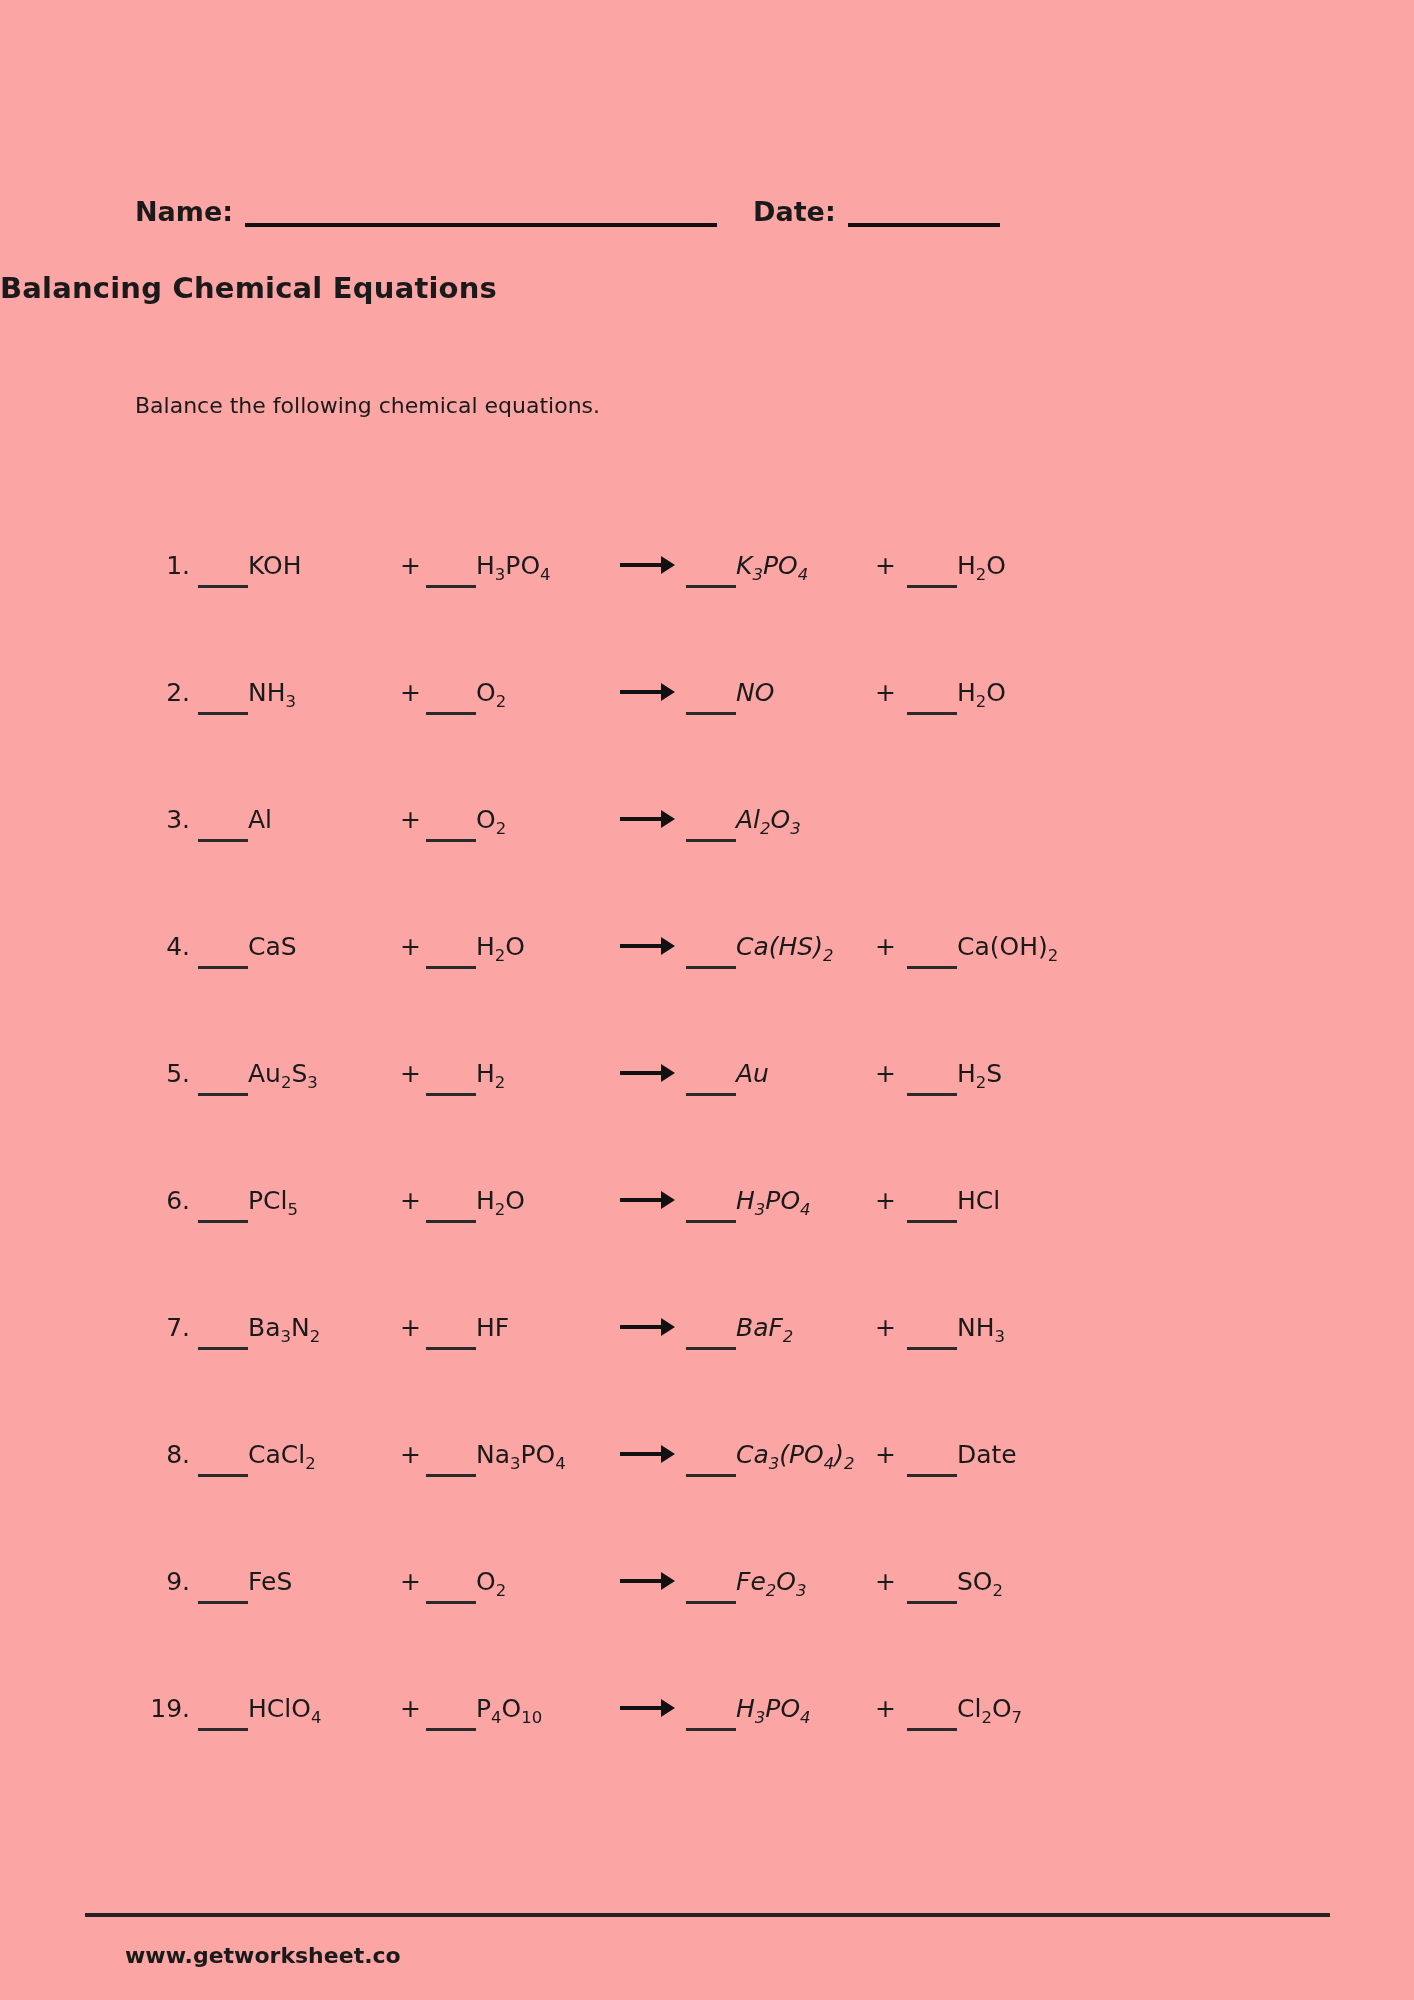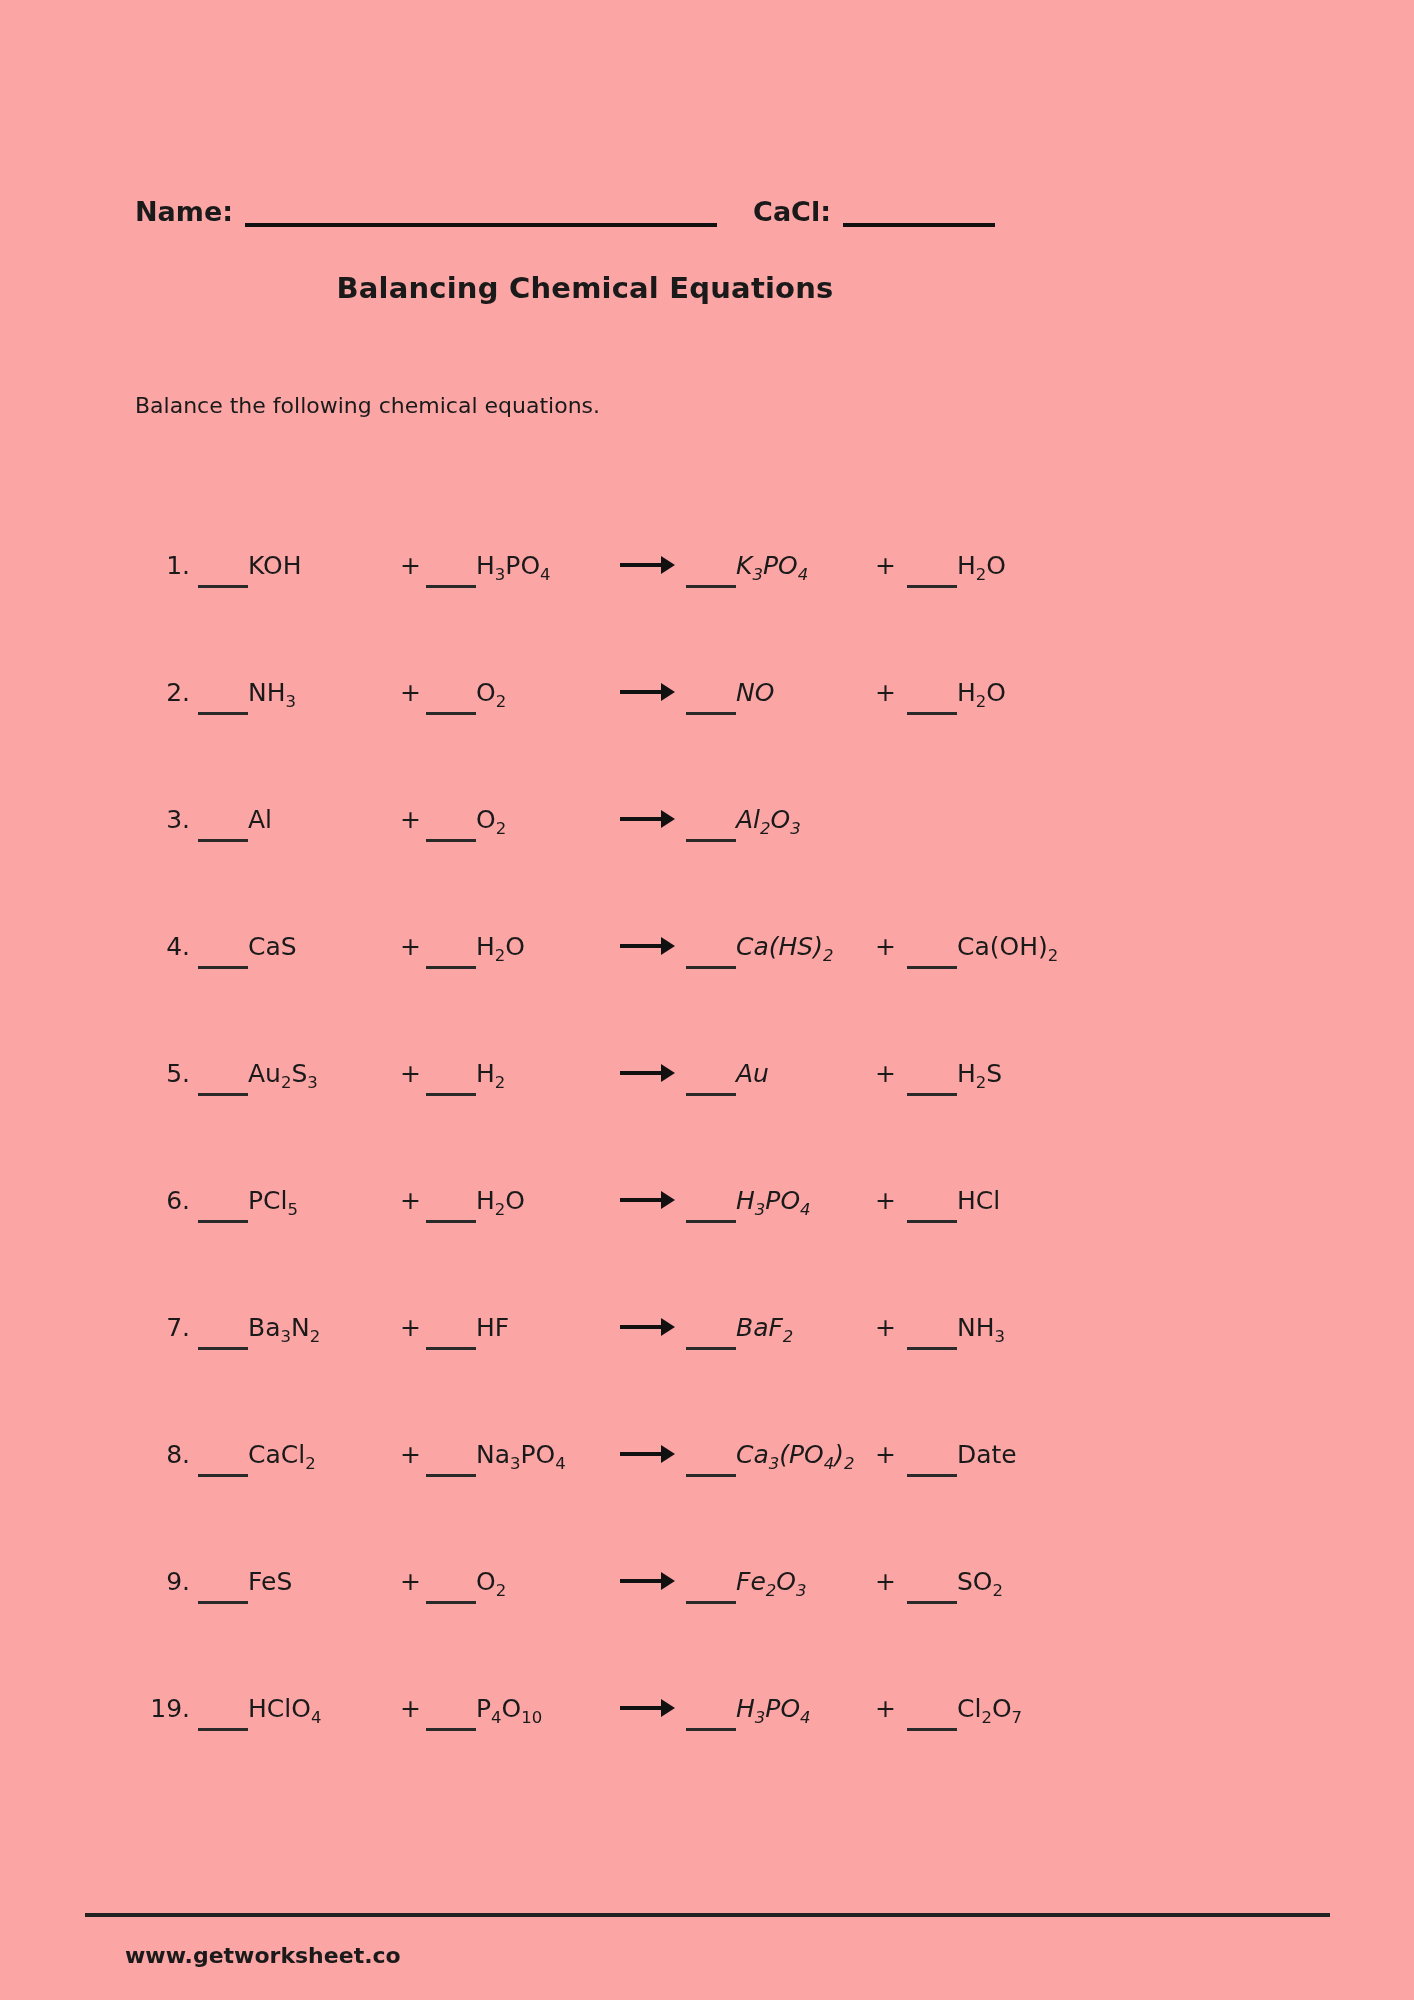--- a/index.html
+++ b/index.html
@@ -20,21 +20,21 @@
   }
   .write-line {
     display: inline-block;
     border-bottom: 4px solid #111;
     transform: translateY(6px);
   }
   .name-line { width: 472px; margin-left: 12px; }
   .date-label { margin-left: 36px; }
   .date-line { width: 152px; margin-left: 12px; }
 
-  .title-wrap { width: 1170px; text-align: center; margin-top: 44px; }
+  .title-wrap { width: 1170px; text-align: left; margin-top: 44px; }
   .title { font-size: 29px; font-weight: bold; letter-spacing: 0.2px; }
 
   .instructions {
     margin-top: 88px; margin-left: 135px;
     font-size: 22px;
   }
 
   
   .equations { margin-top: 122px; }
   .eq-row {
@@ -81,21 +81,21 @@
   }
 </style>
 </head>
 <body>
 
 <div class="page">
 
   <div class="header-row">
     <span>Name:</span>
     <span class="write-line name-line"></span>
-    <span class="date-label">CaCl:</span>
+    <span class="date-label">Date:</span>
     <span class="write-line date-line"></span>
   </div>
 
   <div class="title-wrap">
     <span class="title">Balancing Chemical Equations</span>
   </div>
 
   <div class="instructions">Balance the following chemical equations.</div>
 
   <div class="equations" id="equations">

